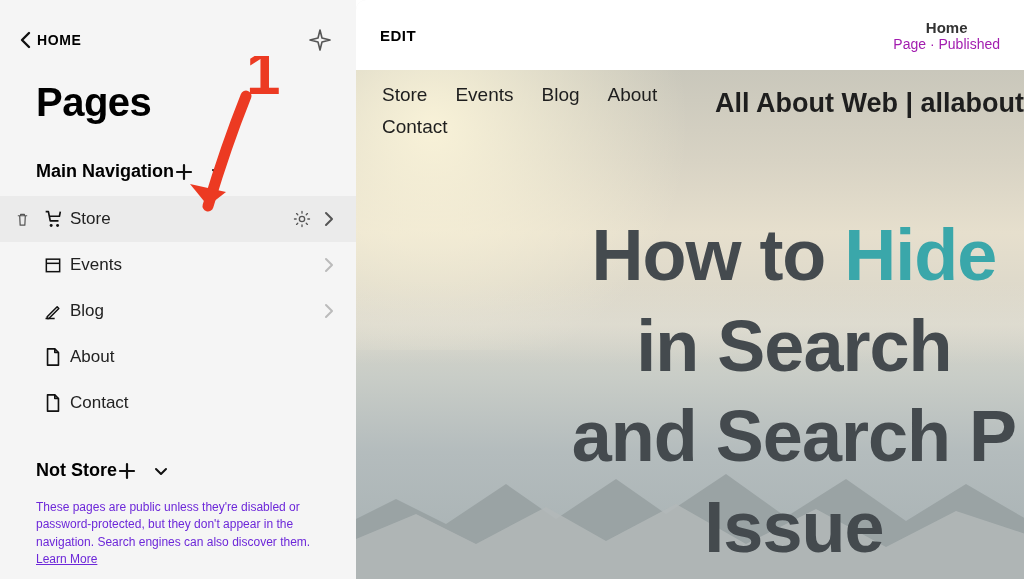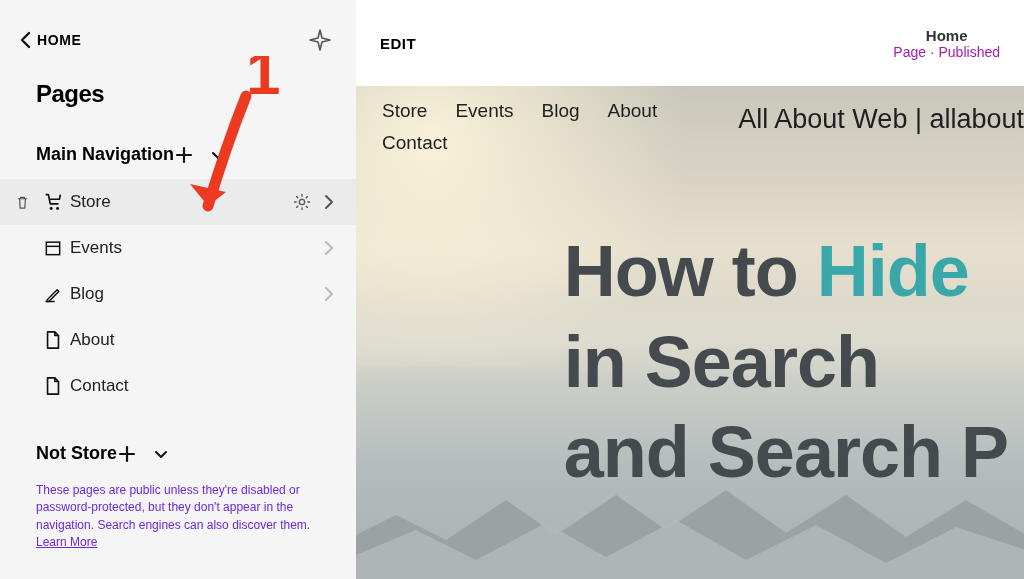--- a/index.html
+++ b/index.html
@@ -3,50 +3,50 @@
 <meta charset="utf-8">
 <style>
   * { box-sizing: border-box; margin: 0; padding: 0; }
   html, body { width: 1024px; height: 579px; overflow: hidden; font-family: -apple-system, BlinkMacSystemFont, "Helvetica Neue", Arial, sans-serif; background: #f5f5f5; }
   .app { display: flex; width: 100%; height: 100%; border-radius: 31px; }
   
   .sidebar { width: 356px; background: #f5f5f5; display: flex; flex-direction: column; position: relative; }
   .sidebar-top { display: flex; justify-content: space-between; align-items: center; padding: 28px 24px 10px 20px; }
   .back-link { display: flex; align-items: center; gap: 6px; font-weight: 700; font-size: 14px; letter-spacing: 0.6px; cursor: pointer; }
   .sparkle { color: #555; }
-  .pages-title { font-size: 24px; font-weight: 700; letter-spacing: -0.5px; padding: 18px 0 28px 36px; }
+  .pages-title { font-size: 40px; font-weight: 700; letter-spacing: -0.5px; padding: 18px 0 28px 36px; }
   .section-header { display: flex; align-items: center; justify-content: flex-start; padding: 8px 22px 8px 36px; }
   .section-header .label { font-size: 18px; font-weight: 700; }
   .section-header .actions { display: flex; gap: 16px; align-items: center; color: #111; }
   .nav-list { display: flex; flex-direction: column; padding-top: 6px; }
   .nav-item { display: flex; align-items: center; height: 46px; padding: 0 22px 0 8px; cursor: pointer; font-size: 17px; color: #222; position: relative; }
   .nav-item .drag-slot { width: 28px; display: flex; justify-content: center; }
   .nav-item .icon-slot { width: 34px; display: flex; justify-content: center; }
   .nav-item .right-slot { margin-left: auto; display: flex; gap: 12px; align-items: center; color: #555; }
   .nav-item.active { background: #ebebeb; }
   .not-linked-desc { padding: 10px 26px 0 36px; font-size: 12px; color: #6d28d9; line-height: 1.45; }
   .not-linked-desc .learn { text-decoration: underline; cursor: pointer; }
   
   .preview { flex: 1; position: relative; background: #fff; display: flex; flex-direction: column; }
   .preview-shell { position: absolute; inset: 0; background: #f1f1f1; border-top-left-radius: 10px; }
-  .preview-topbar { height: 86px; background: #ffffff; display: flex; align-items: center; padding: 0 24px; border-top-left-radius: 10px; }
+  .preview-topbar { height: 70px; background: #ffffff; display: flex; align-items: center; padding: 0 24px; border-top-left-radius: 10px; }
   .edit-btn { font-weight: 700; font-size: 15px; letter-spacing: 0.5px; cursor: pointer; }
   .page-meta { margin-left: auto; text-align: center; color: #333; }
   .page-meta .name { font-size: 15px; font-weight: 600; }
   .page-meta .status { font-size: 14px; color: #a21caf; }
   .site-area { position: relative; flex: 1; height: calc(100% - 70px); overflow: hidden; }
   .sky { position: absolute; inset: 0; background:
       linear-gradient(180deg, #c9c7bb 0%, #d8d3c4 18%, #e6dfcd 32%, #dcd8ca 45%, #c9cdc7 60%, #b4bcbd 75%, #a6b0b2 100%);
   }
   .sunlight { position: absolute; left: -80px; top: -40px; width: 520px; height: 320px; background: radial-gradient(circle at 30% 30%, rgba(255,248,220,0.85), rgba(255,248,220,0) 60%); }
   .cloud-band { position: absolute; left: 0; right: 0; top: 42%; height: 80px; background: linear-gradient(180deg, rgba(255,255,255,0) 0%, rgba(230,226,214,0.5) 50%, rgba(255,255,255,0) 100%); }
   .mountains { position: absolute; left: 0; right: 0; bottom: 0; height: 150px; }
   .site-nav { position: absolute; top: 14px; left: 26px; display: flex; flex-wrap: wrap; gap: 28px; font-size: 19px; font-weight: 500; color: #1e1e1e; width: 330px; row-gap: 10px; }
-  .site-title { position: absolute; top: 18px; right: 0; font-size: 27px; font-weight: 400; color: #1e1e1e; white-space: nowrap; }
-  .hero-text { position: absolute; right: 16px; top: 140px; text-align: left; }
+  .site-title { position: absolute; top: 18px; right: 0; font-size: 27px; font-weight: 700; color: #1e1e1e; white-space: nowrap; }
+  .hero-text { position: absolute; right: 8px; top: 140px; text-align: center; }
   .hero-line { font-weight: 800; color: #444a4e; font-size: 72px; line-height: 1.26; letter-spacing: -1px; white-space: nowrap; }
   .hero-line .accent { color: #3aa7aa; }
   
   .annotation { position: absolute; left: 186px; top: 56px; pointer-events: none; z-index: 50; }
   
   svg { display: block; }
 </style>
 </head>
 <body>
 
@@ -218,20 +218,21 @@
           <a>About</a>
           <a>Contact</a>
         </nav>
 
         <div class="site-title">All About Web | allabout</div>
 
         <div class="hero-text">
           <div class="hero-line"><span>How to </span><span class="accent">Hide</span></div>
           <div class="hero-line">in Search</div>
           <div class="hero-line">and Search P</div>
+          <div class="hero-line">Issue</div>
         </div>
       </div>
     </div>
   </main>
 </div>
 
 <div class="annotation">
   <svg width="110" height="190" viewBox="0 0 110 190">
     <text x="60" y="38" font-size="62" font-weight="800" fill="#ec3a22">1</text>
     <path d="M60 40 Q40 90 22 150" stroke="#ec3a22" stroke-width="11" fill="none" stroke-linecap="round"></path>

